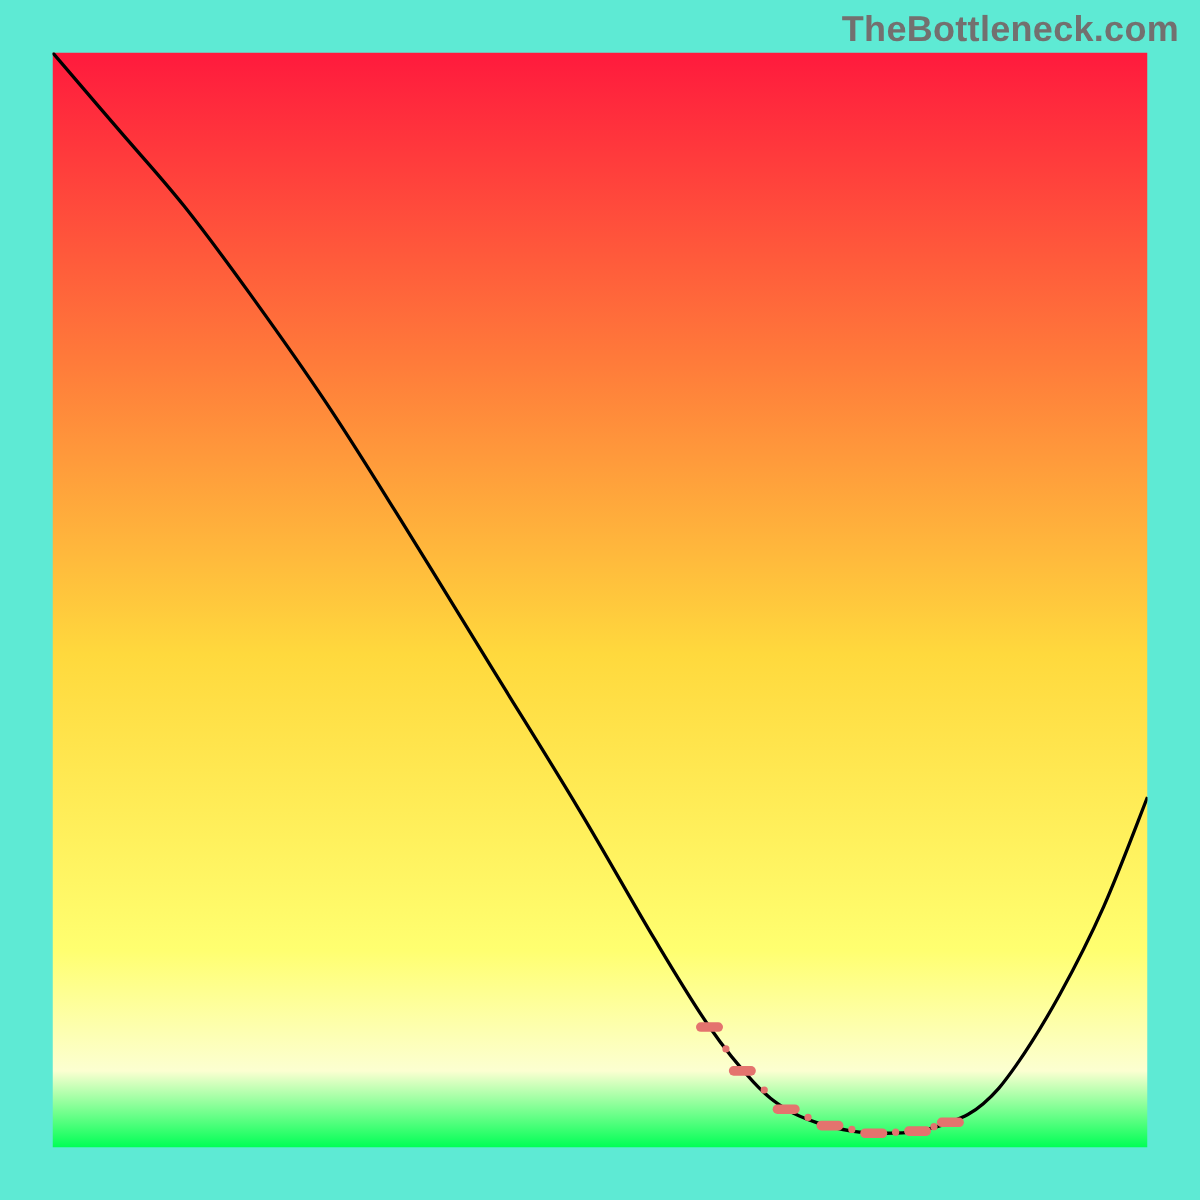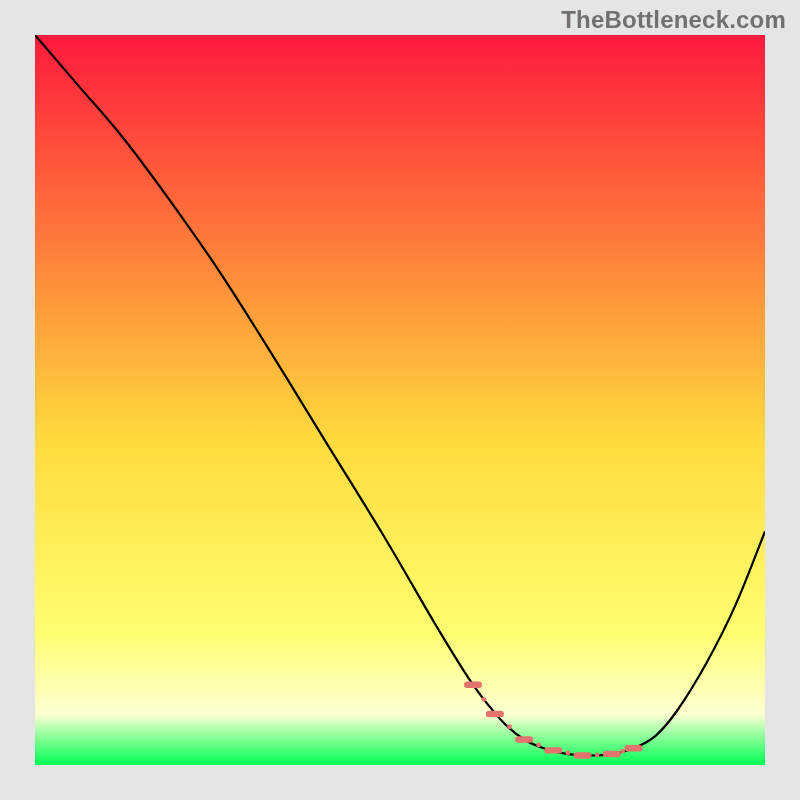--- a/index.html
+++ b/index.html
@@ -1,18 +1,18 @@
 <!DOCTYPE html>
 <html><head>
 <meta charset="utf-8">
 <style>
   * { margin: 0; padding: 0; box-sizing: border-box; }
   html, body { width: 800px; height: 800px; overflow: hidden; background: #000; }
   .outer {
-    width: 800px; height: 800px; background: #e5e5e5; position: relative;
+    width: 800px; height: 800px; background: #5eead4; position: relative;
   }
   .watermark {
     position: absolute;
     top: 6px; right: 14px;
     font-family: Arial, Helvetica, sans-serif;
     font-size: 24px;
     font-weight: 600;
     color: #73706f;
     letter-spacing: 0.2px;
   }

